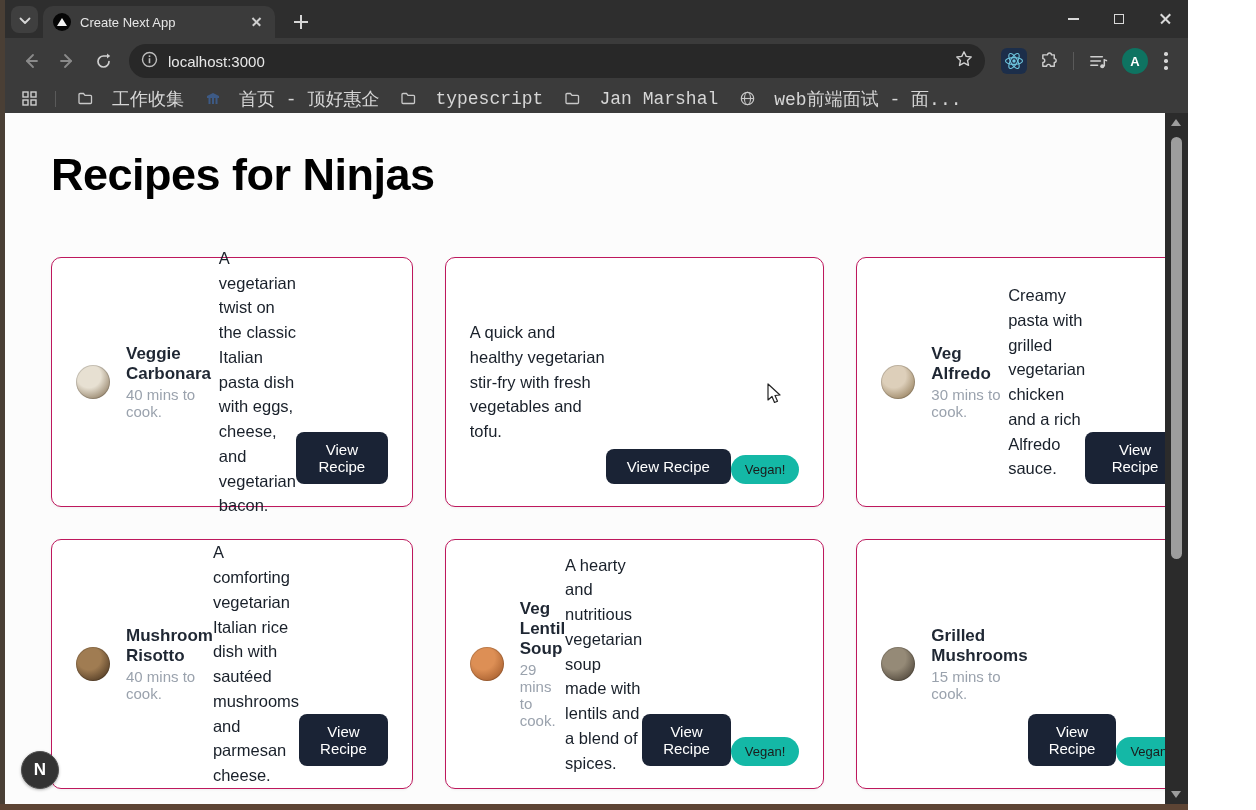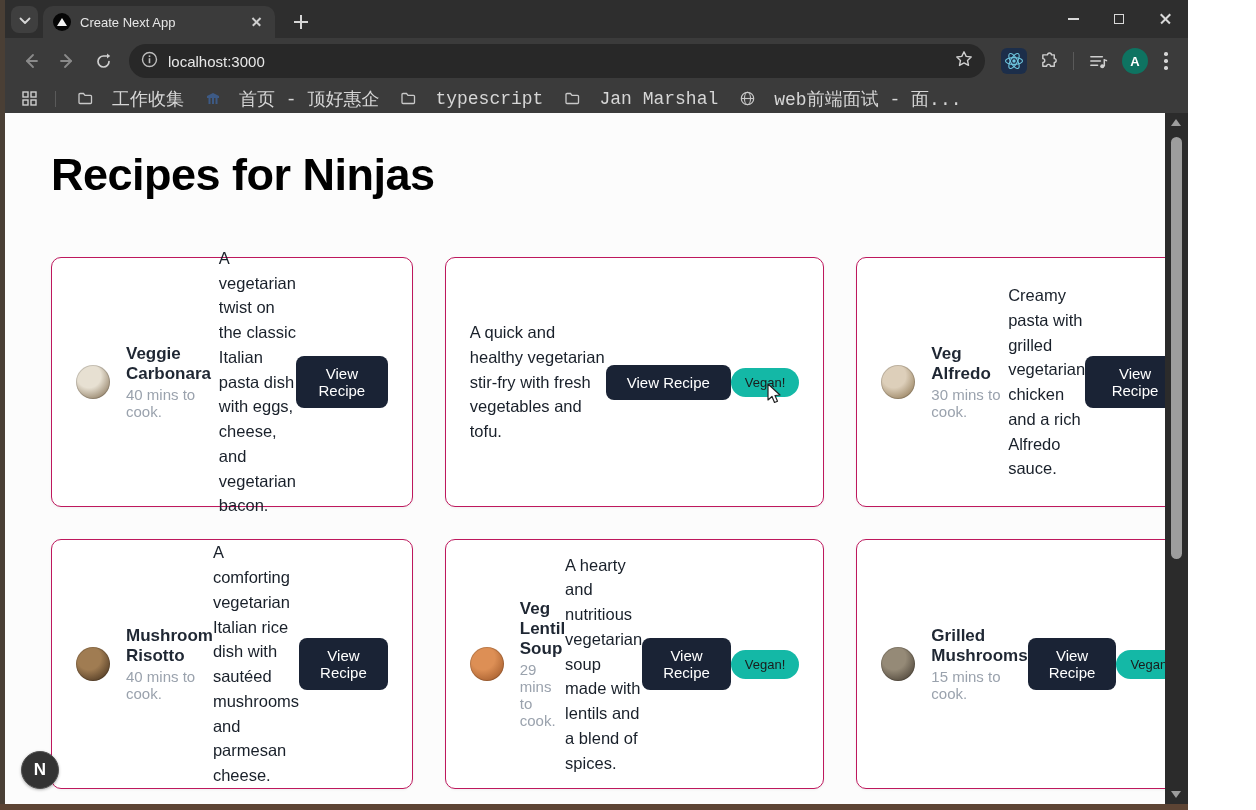--- a/index.html
+++ b/index.html
@@ -62,21 +62,21 @@
   h1.page-title { margin:36px 0 0 46px; font-size:45px; font-weight:800; letter-spacing:-0.5px; color:#000000; }
 
   .grid { margin:56px 0 0 46px; width:1152px; display:grid; grid-template-columns:repeat(3, 1fr); gap:32px; }
   .card { height:250px; background:#fff; border:1px solid #be185d; border-radius:10px; box-shadow:0 1px 3px rgba(0,0,0,0.05); padding:22px 24px; display:flex; flex-direction:row; }
   .card-head { display:flex; align-items:center; gap:16px; }
   .photo { width:34px; height:34px; border-radius:50%; flex:0 0 auto; box-shadow:inset 0 0 0 1px rgba(0,0,0,0.15); }
   .card-title { font-size:17px; font-weight:700; color:#1f2733; }
   .card-time { font-size:15px; color:#9aa2ad; margin-top:2px; }
   .card-desc { flex:1; display:flex; align-items:center; }
   .card-desc p { font-size:16.5px; line-height:1.5; color:#19202a; }
-  .card-foot { display:flex; align-items:center; justify-content:space-between; }
+  .card-foot { display:flex; align-items:flex-end; justify-content:space-between; }
   .view-btn { background:#1a2335; color:#fff; border:none; border-radius:8px; padding:9px 21px; font-size:15px; font-family:inherit; cursor:pointer; }
   .vegan { background:#14b8a6; color:#1b1b1b; font-size:13px; padding:7px 14px; border-radius:15px; }
 
   .next-badge { position:absolute; left:16px; bottom:15px; width:38px; height:38px; border-radius:50%; background:#333; border:1px solid #4f4f4f; color:#fff; display:flex; align-items:center; justify-content:center; font-size:17px; font-weight:bold; cursor:pointer; box-shadow:0 1px 3px rgba(0,0,0,0.3); }
 
   .cursor { position:absolute; left:762px; top:270px; pointer-events:none; }
 </style>
 </head>
 <body>
 

